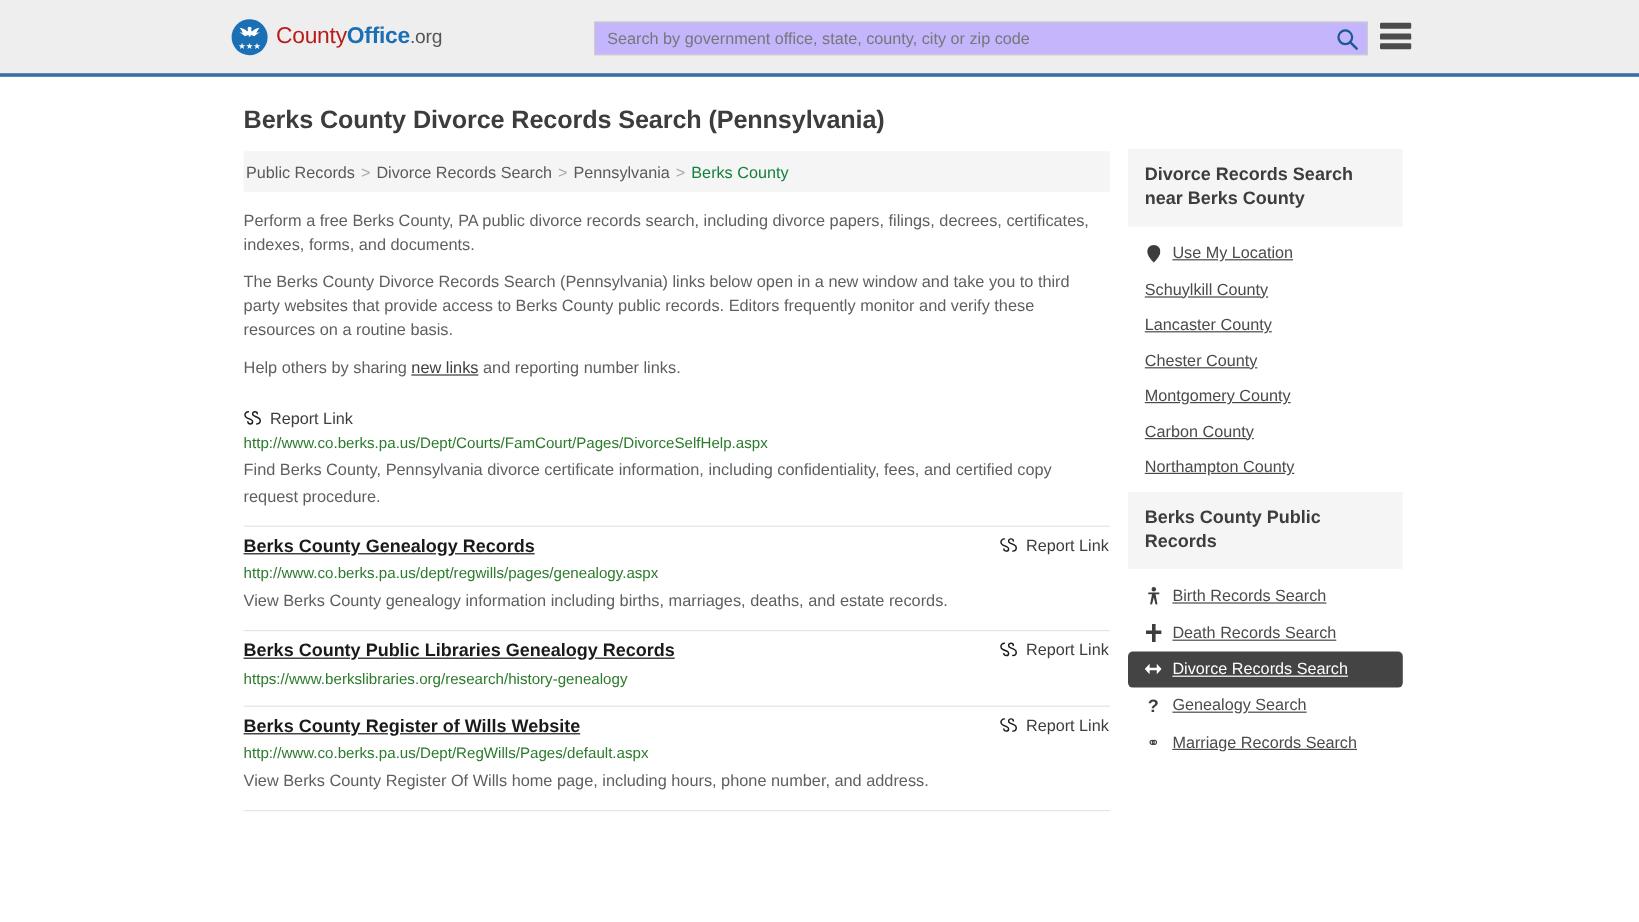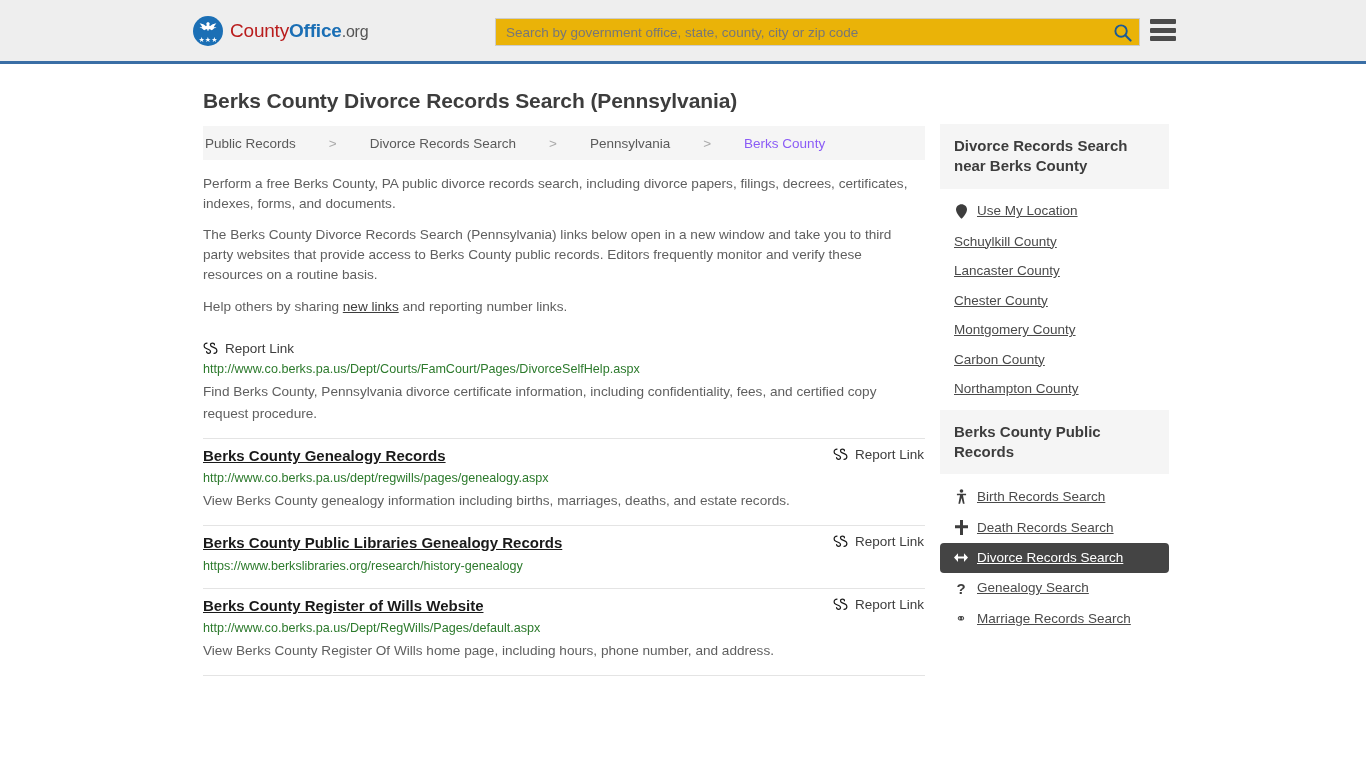--- a/index.html
+++ b/index.html
@@ -59,21 +59,21 @@
   .brand-text .b-bold { color: #1b6fb5; font-weight: bold; }
   .brand-text .b-dark { color: #b91c1c; }
   .brand-text .b-tld  { color: #555555; font-size: 16px; }
 
   .search-wrap {
     position: absolute;
     left: 495px;
     top: 18px;
     width: 645px;
     height: 28px;
-    background: #eab308;
+    background: #c4b5fd;
     border: 1px solid #cccccc;
     display: flex;
     align-items: center;
     gap: 27px;
   }
   .search-input {
     flex: 1 1 auto;
     border: none;
     outline: none;
     height: 26px;
@@ -135,31 +135,30 @@
   }
 
   
   .breadcrumb {
     background: #f5f5f5;
     height: 34px;
     display: flex;
     align-items: center;
     padding-left: 2px;
     font-size: 13.5px;
-    gap: 28px;
   }
   .breadcrumb a {
     color: #5a5a5a;
     text-decoration: none;
   }
   .breadcrumb .sep {
     color: #aaaaaa;
     margin: 0 5px;
   }
-  .breadcrumb .current { color: #8b5cf6; text-align: center; }
+  .breadcrumb .current { color: #15803d; text-align: center; }
 
   .intro {
     margin-top: 14px;
   }
   .intro p {
     margin: 0 0 11px 0;
     font-size: 13.6px;
     line-height: 1.48;
     color: #5f5f5f;
   }

